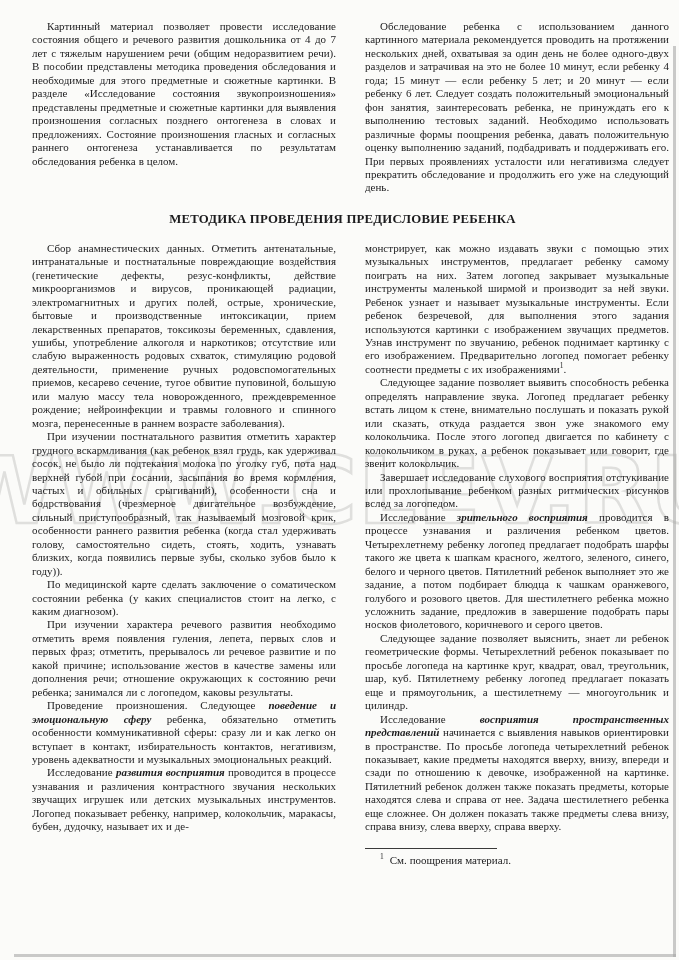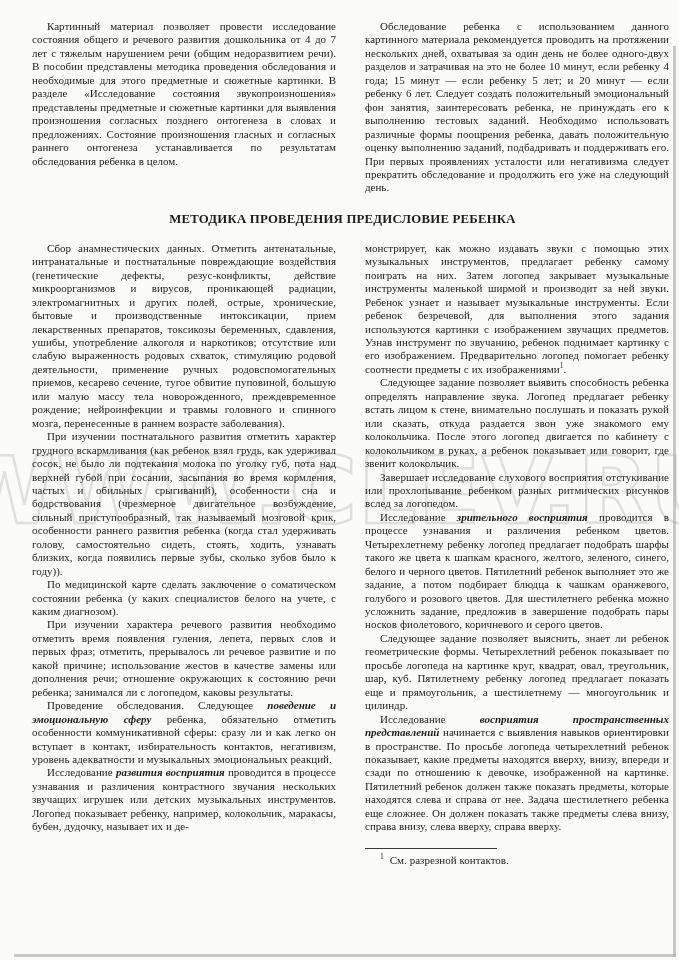--- a/index.html
+++ b/index.html
@@ -66,37 +66,37 @@
     </div>
 
     <h2 class="section-title">
       <span>МЕТОДИКА ПРОВЕДЕНИЯ ПРЕДИСЛОВИЕ РЕБЕНКА</span><br>
     </h2>
 
     <div class="cols">
       <div class="col">
           <p class="para"><span class="b">Сбор анамнестических данных</span><span>. Отметить антенатальные, интранатальные и постнатальные повреждающие воздействия (генетические дефекты, резус-конфликты, действие микроорганизмов и вирусов, проникающей радиации, электромагнитных и других полей, острые, хронические, бытовые и производственные интоксикации, прием лекарственных препаратов, токсикозы беременных, сдавления, ушибы, употребление алкоголя и наркотиков; отсутствие или слабую выраженность родовых схваток, стимуляцию родовой деятельности, применение ручных родовспомогательных приемов, кесарево сечение, тугое обвитие пуповиной, большую или малую массу тела новорожденного, преждевременное рождение; нейроинфекции и травмы головного и спинного мозга, перенесенные в раннем возрасте заболевания).</span></p>
           <p class="para"><span>При изучении постнатального развития отметить характер грудного вскармливания (как ребенок взял грудь, как удерживал сосок, не было ли подтекания молока по уголку губ, пота над верхней губой при сосании, засыпания во время кормления, частых и обильных срыгиваний), особенности сна и бодрствования (чрезмерное двигательное возбуждение, сильный приступообразный, так называемый мозговой крик, особенности раннего развития ребенка (когда стал удерживать голову, самостоятельно сидеть, стоять, ходить, узнавать близких, когда появились первые зубы, сколько зубов было к году)).</span></p>
-          <p class="para"><span>По медицинской карте сделать заключение о соматическом состоянии ребенка (у каких специалистов белого на учете, с каким диагнозом).</span></p>
+          <p class="para"><span>По медицинской карте сделать заключение о соматическом состоянии ребенка (у каких специалистов стоит на легко, с каким диагнозом).</span></p>
           <p class="para"><span>При изучении характера речевого развития необходимо отметить время появления гуления, лепета, первых слов и первых фраз; отметить, прерывалось ли речевое развитие и по какой причине; использование жестов в качестве замены или дополнения речи; отношение окружающих к состоянию речи ребенка; занимался ли с логопедом, каковы результаты.</span></p>
-          <p class="para"><span class="b">Проведение обследования</span><span>. Следующее </span><span class="bi">поведение и эмоциональную сферу</span><span> ребенка, обязательно отметить особенности коммуникативной сферы: сразу ли и как легко он вступает в контакт, избирательность контактов, негативизм, уровень адекватности и музыкальных эмоциональных реакций.</span></p>
+          <p class="para"><span class="b">Проведение произношения</span><span>. Следующее </span><span class="bi">поведение и эмоциональную сферу</span><span> ребенка, обязательно отметить особенности коммуникативной сферы: сразу ли и как легко он вступает в контакт, избирательность контактов, негативизм, уровень адекватности и музыкальных эмоциональных реакций.</span></p>
           <p class="para"><span>Исследование </span><span class="bi">развития восприятия</span><span> проводится в процессе узнавания и различения контрастного звучания нескольких звучащих игрушек или детских музыкальных инструментов. Логопед показывает ребенку, например, колокольчик, маракасы, бубен, дудочку, называет их и де-</span></p>
         </div>
       <div class="col">
         <div>
             <p class="para noindent"><span>монстрирует, как можно издавать звуки с помощью этих музыкальных инструментов, предлагает ребенку самому поиграть на них. Затем логопед закрывает музыкальные инструменты маленькой ширмой и производит за ней звуки. Ребенок узнает и называет музыкальные инструменты. Если ребенок безречевой, для выполнения этого задания используются картинки с изображением звучащих предметов. Узнав инструмент по звучанию, ребенок поднимает картинку с его изображением. Предварительно логопед помогает ребенку соотнести предметы с их изображениями</span><span class="sup">1</span><span>.</span></p>
             <p class="para"><span>Следующее задание позволяет выявить способность ребенка определять направление звука. Логопед предлагает ребенку встать лицом к стене, внимательно послушать и показать рукой или сказать, откуда раздается звон уже знакомого ему колокольчика. После этого логопед двигается по кабинету с колокольчиком в руках, а ребенок показывает или говорит, где звенит колокольчик.</span></p>
             <p class="para"><span>Завершает исследование слухового восприятия отстукивание или прохлопывание ребенком разных ритмических рисунков вслед за логопедом.</span></p>
             <p class="para"><span>Исследование </span><span class="bi">зрительного восприятия</span><span> проводится в процессе узнавания и различения ребенком цветов. Четырехлетнему ребенку логопед предлагает подобрать шарфы такого же цвета к шапкам красного, желтого, зеленого, синего, белого и черного цветов. Пятилетний ребенок выполняет это же задание, а потом подбирает блюдца к чашкам оранжевого, голубого и розового цветов. Для шестилетнего ребенка можно усложнить задание, предложив в завершение подобрать пары носков фиолетового, коричневого и серого цветов.</span></p>
             <p class="para"><span>Следующее задание позволяет выяснить, знает ли ребенок геометрические формы. Четырехлетний ребенок показывает по просьбе логопеда на картинке круг, квадрат, овал, треугольник, шар, куб. Пятилетнему ребенку логопед предлагает показать еще и прямоугольник, а шестилетнему — многоугольник и цилиндр.</span></p>
             <p class="para"><span>Исследование </span><span class="bi">восприятия пространственных представлений</span><span> начинается с выявления навыков ориентировки в пространстве. По просьбе логопеда четырехлетний ребенок показывает, какие предметы находятся вверху, внизу, впереди и сзади по отношению к девочке, изображенной на картинке. Пятилетний ребенок должен также показать предметы, которые находятся слева и справа от нее. Задача шестилетнего ребенка еще сложнее. Он должен показать также предметы слева внизу, справа внизу, слева вверху, справа вверху.</span></p>
           </div>
         <div class="footnote">
           <div class="footnote-rule"></div>
-          <p class="para noindent"><span class="sup">1</span>&nbsp;&nbsp;<span>См. разрезной контактов.</span></p>
+          <p class="para noindent"><span class="sup">1</span>&nbsp;&nbsp;<span>См. поощрения материал.</span></p>
         </div>
       </div>
     </div>
   </div>
 
   <div class="edge-right"></div>
   <div class="edge-bottom"></div>
 </div>
 
 </body></html>

